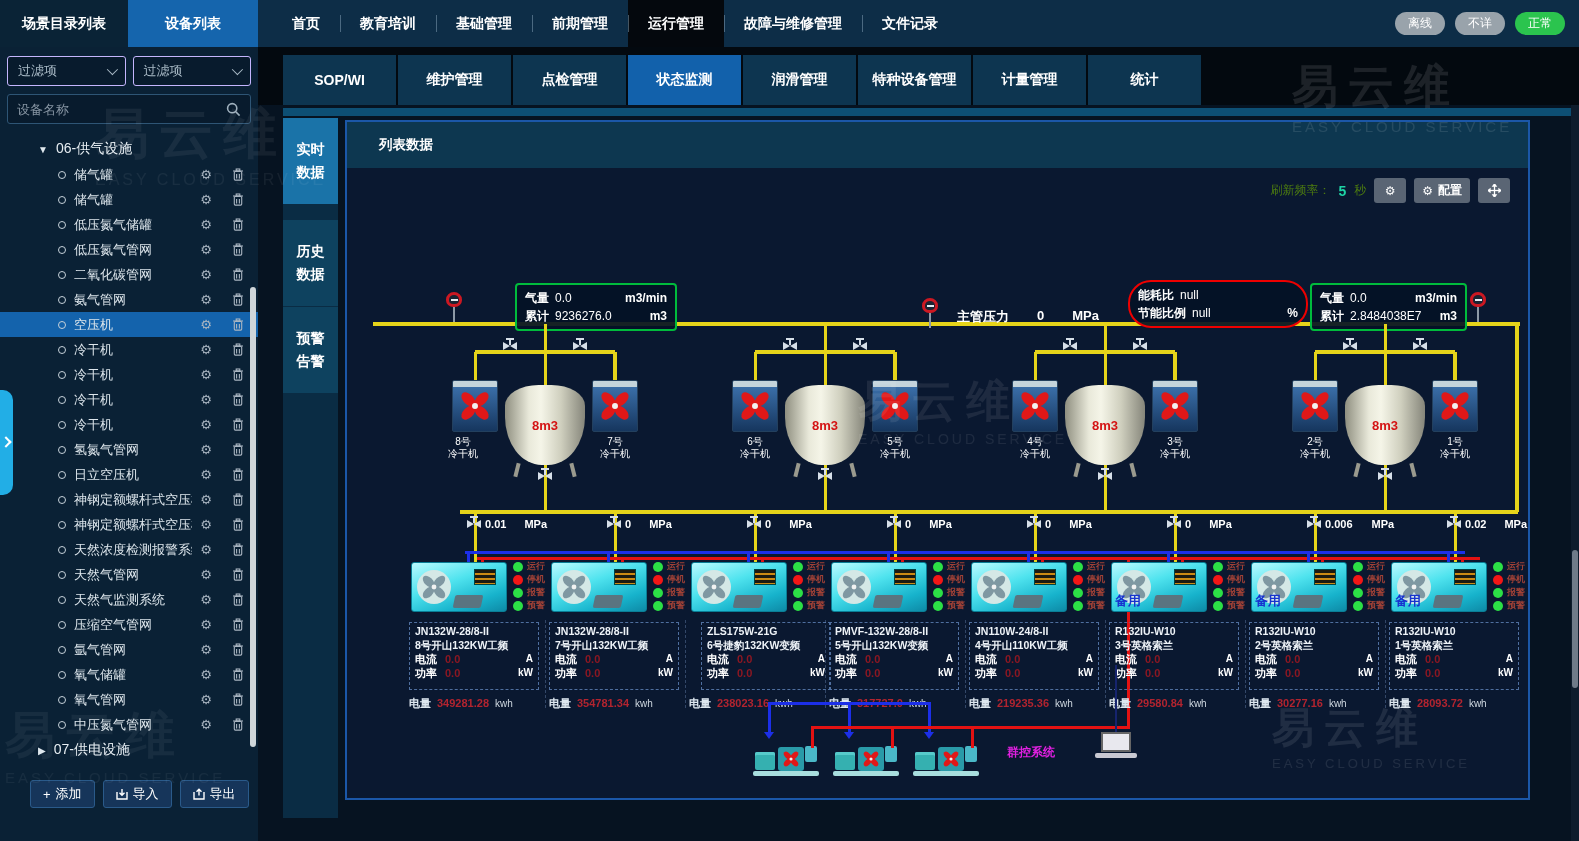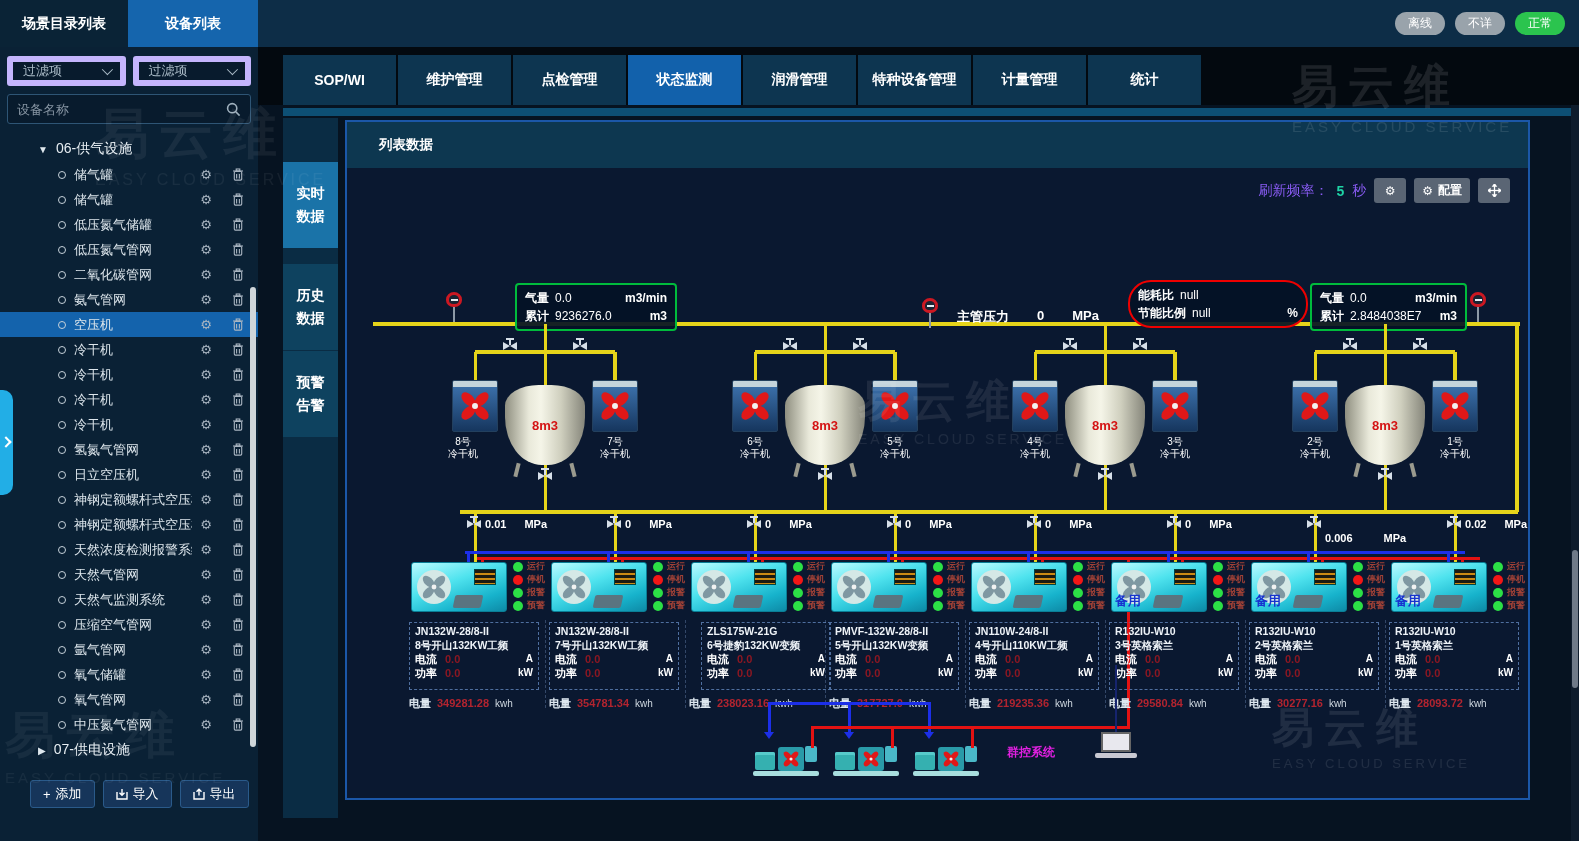--- a/index.html
+++ b/index.html
@@ -17,21 +17,21 @@
   .nav-item + .nav-item::before { content:""; position:absolute; left:0; top:15px; bottom:15px;
     width:1px; background:rgba(150,180,200,.45); }
   .nav-item.active { background:#04080d; }
   .badges { margin-left:auto; display:flex; align-items:center; gap:10px; padding-right:14px; }
   .badge { padding:3px 13px; border-radius:12px; color:#fff; font-size:12px; cursor:pointer; }
   .badge.gray { background:#99a3ab; }
   .badge.green { background:#2bc44e; }
   
   .sidebar { position:absolute; left:0; top:47px; width:258px; height:794px; background:#0a2135; z-index:4; }
   .filters { display:flex; gap:7px; padding:9px 7px 0 7px; }
-  .filter { flex:1; height:30px; border:6px solid #c4b5fd; border-radius:3px; background:#081b2d;
+  .filter { flex:1; height:30px; border:1px solid #c4b5fd; border-radius:3px; background:#081b2d;
     color:#a9bac6; font-size:13px; display:flex; align-items:center; padding:0 10px; cursor:pointer; }
   .chev { margin-left:auto; width:8px; height:8px; border-right:1.5px solid #a9bac6;
     border-bottom:1.5px solid #a9bac6; transform:rotate(45deg) translateY(-2px); }
   .search { margin:8px 7px 0 7px; height:30px; border:1px solid #2e5575; border-radius:3px;
     background:#081b2d; display:flex; align-items:center; padding:0 9px; }
   .search input { flex:1; background:transparent; border:none; outline:none; color:#fde047; font-size:13px; }
   .search input::placeholder { color:#8795a3; }
   .tree { margin-top:12px; height:628px; overflow:hidden; }
   .t-group { display:flex; align-items:center; height:26px; padding-left:38px; color:#e6edf2;
     font-size:14px; gap:8px; cursor:pointer; }
@@ -56,30 +56,30 @@
   .mtabs { display:flex; gap:2px; padding-left:25px; height:100%; align-items:flex-end; }
   .mtab { width:113px; height:50px; background:#0d3550; color:#fff; font-weight:bold; font-size:14px;
     display:flex; align-items:center; justify-content:center; cursor:pointer; }
   .mtab.active { background:#1261ab; }
   
   .content { position:absolute; left:258px; top:105px; width:1321px; height:736px; background:#061321; }
   .topstrip { position:absolute; left:25px; top:3px; right:0; height:8px; background:#0d4f74; }
   .stabs { position:absolute; left:25px; top:13px; width:55px; height:700px; background:#0a2c44; }
   .stab { position:absolute; left:0; width:55px; height:86px; background:#0e425f; color:#fff;
     font-weight:bold; font-size:14px; display:flex; flex-direction:column; align-items:center;
-    justify-content:center; line-height:23px; cursor:pointer;margin-top:44px; }
+    justify-content:center; line-height:23px; cursor:pointer; }
   .stab.active { background:#1a73a8; }
   .panel { position:absolute; left:87px; top:15px; width:1185px; height:680px; background:#0a1830;
     border:2px solid #1b57a8; }
   .vtabs { position:absolute; left:0; top:0; right:0; height:46px; background:#0d3750; display:flex; }
   .vtab { width:118px; height:46px; color:#fff; font-weight:bold; font-size:13.5px; display:flex;
     align-items:center; justify-content:center; cursor:pointer; }
   .vtab.active { background:#1261ab; }
   .toolbar { position:absolute; right:18px; top:56px; display:flex; align-items:center; gap:8px; }
-  .tb-label { color:#8b5cf6; font-size:14px; }
+  .tb-label { color:#4d7c0f; font-size:12px; }
   .tb-value { color:#1ed3a5; font-weight:bold; font-size:14px; }
   .tbtn { background:#5a6574; border-radius:3px; height:25px; min-width:32px; padding:0 8px;
     display:flex; align-items:center; justify-content:center; gap:5px; color:#fff; font-size:12px;
     font-weight:bold; cursor:pointer; }
   
   .diagram { position:absolute; left:18px; top:88px; width:1160px; height:585px; }
   .seg { position:absolute; }
   .valve { position:absolute; width:16px; height:14px; }
   .sensor { position:absolute; width:20px; height:30px; }
   .sensor .ball { position:absolute; left:1px; top:0; width:16px; height:15px; border:3px solid #cc1822;
@@ -146,20 +146,29 @@
   .wm-sub { letter-spacing:3px; }
   .vscroll { position:absolute; right:0; top:105px; width:8px; height:736px; background:#0e1c2c; z-index:8; }
   .vscroll .thumb { position:absolute; left:1px; width:6px; height:138px; background:#6f7a88; border-radius:3px; }
 </style>
 </head>
 <body>
 
 <div class="topbar">
   <div class="wtab">场景目录列表</div>
   <div class="wtab active">设备列表</div>
+  <div class="nav" id="topnav">
+      <div class="nav-item">首页</div>
+      <div class="nav-item">教育培训</div>
+      <div class="nav-item">基础管理</div>
+      <div class="nav-item">前期管理</div>
+      <div class="nav-item active">运行管理</div>
+      <div class="nav-item">故障与维修管理</div>
+      <div class="nav-item">文件记录</div>
+    </div>
   <div class="badges" id="badges">
       <span class="badge gray">离线</span>
       <span class="badge gray">不详</span>
       <span class="badge green">正常</span>
     </div>
 </div>
 
 <div class="sidebar">
   <div class="filters">
     <div class="filter">
@@ -913,21 +922,21 @@
         <div class="presslbl" style="left: 820px; top: 308px; font-size: 11px; gap: 18px;">
           <span>0</span>
           <span>MPa</span>
         </div>
         <div class="seg" style="left: 948.5px; top: 300px; width: 3.5px; height: 52px; background: rgb(230, 212, 26);"></div>
         <span class="valve" style="left: 941px; top: 306px;"><svg width="16" height="14" viewBox="0 0 16 14">
             <rect x="4" y="0" width="8" height="2" fill="#d7dfe8"></rect>
             <rect x="7" y="1" width="2" height="6" fill="#d7dfe8"></rect>
             <path d="M1 4 L8 8 L1 12 Z M15 4 L8 8 L15 12 Z" fill="#d7dfe8"></path>
           </svg></span>
-        <div class="presslbl" style="left: 960px; top: 308px; font-size: 11px; gap: 31px; margin-top: 14px;">
+        <div class="presslbl" style="left: 960px; top: 308px; font-size: 11px; gap: 19px;">
           <span>0.006</span>
           <span>MPa</span>
         </div>
         <div class="seg" style="left: 1088.5px; top: 300px; width: 3.5px; height: 52px; background: rgb(230, 212, 26);"></div>
         <span class="valve" style="left: 1081px; top: 306px;"><svg width="16" height="14" viewBox="0 0 16 14">
             <rect x="4" y="0" width="8" height="2" fill="#d7dfe8"></rect>
             <rect x="7" y="1" width="2" height="6" fill="#d7dfe8"></rect>
             <path d="M1 4 L8 8 L1 12 Z M15 4 L8 8 L15 12 Z" fill="#d7dfe8"></path>
           </svg></span>
         <div class="presslbl" style="left: 1100px; top: 308px; font-size: 11px; gap: 18px;">

